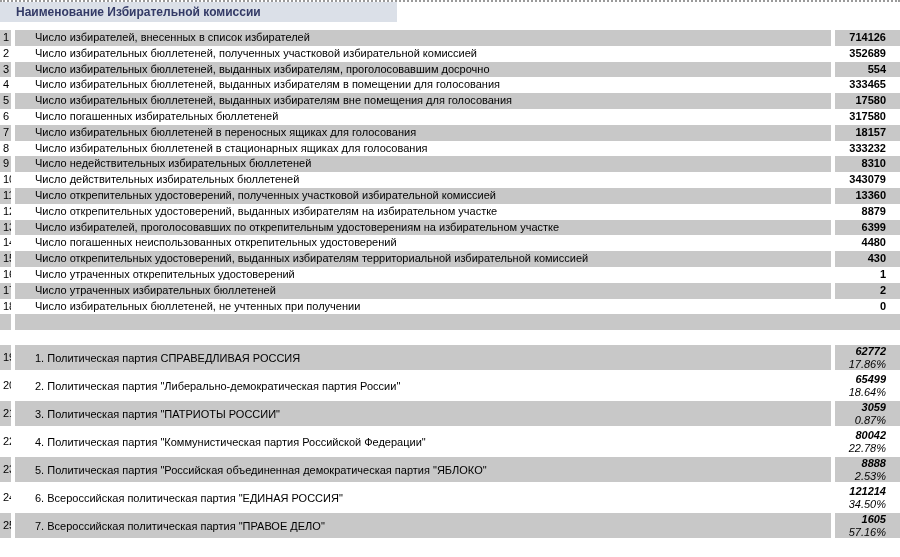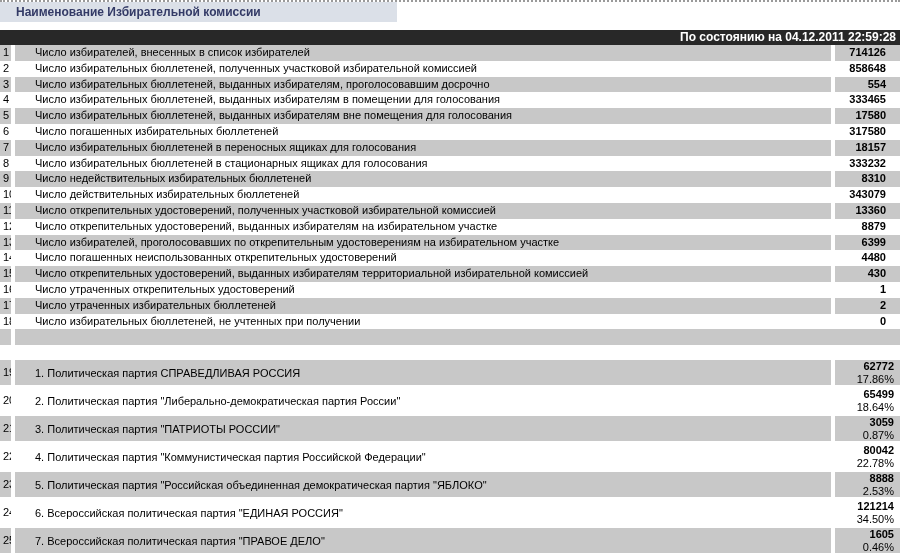--- a/index.html
+++ b/index.html
@@ -59,59 +59,56 @@
   .sep-row .colgap { width: 4px; background: #fff; }
   .sep-row .rest { flex: 1; background: var(--gray-row, #c8c8c8); }
 
   .white-gap2 { height: 15px; background: #fff; }
 
   
   .row.s2 { height: 25px; margin-bottom: 3px; }
   .row.s2 .num   { line-height: 25px; }
   .row.s2 .label { display: flex; align-items: center; }
   .row.s2 .value2 {
-    width: 65px; text-align: right; padding-right: 6px;
-    display: flex; flex-direction: column; justify-content: center;
+    width: 65px; text-align: right; padding-right: 14px;
+    display: flex; flex-direction: column; justify-content: center; font-style: italic;
   }
   .row.s2 .votes { font-weight: bold; line-height: 12.5px; }
   .row.s2 .pct   { font-weight: normal; line-height: 12.5px; }
 </style>
 </head>
 <body>
 
 <div class="page">
 
   <div class="header-row">
     <div class="header-cell-left">
       <span>Наименование Избирательной комиссии</span>
     </div>
     <div class="header-gap"></div>
   </div>
 
   <div class="white-gap1"></div>
 
-  <div class="status-bar">
-    <span>По состоянию на 04.12.2011 22:59:28</span>
-  </div>
 
   <div id="section1">
   <div class="row s1 gray">
     <div class="num">1</div>
     <div class="colgap"></div>
     <div class="label">Число избирателей, внесенных в список избирателей</div>
     <div class="colgap"></div>
     <div class="value">714126</div>
   </div>
 
   <div class="row s1">
     <div class="num">2</div>
     <div class="colgap"></div>
     <div class="label">Число избирательных бюллетеней, полученных участковой избирательной комиссией</div>
     <div class="colgap"></div>
-    <div class="value">858648</div>
+    <div class="value">352689</div>
   </div>
 
   <div class="row s1 gray">
     <div class="num">3</div>
     <div class="colgap"></div>
     <div class="label">Число избирательных бюллетеней, выданных избирателям, проголосовавшим досрочно</div>
     <div class="colgap"></div>
     <div class="value">554</div>
   </div>
 
@@ -311,18 +308,18 @@
     </div>
   </div>
 
   <div class="row s2 gray">
     <div class="num">25</div>
     <div class="colgap"></div>
     <div class="label">7. Всероссийская политическая партия "ПРАВОЕ ДЕЛО"</div>
     <div class="colgap"></div>
     <div class="value2">
       <div class="votes">1605</div>
-      <div class="pct">0.46%</div>
+      <div class="pct">57.16%</div>
     </div>
   </div>
 </div>
 
 </div>
 
 </body></html>

